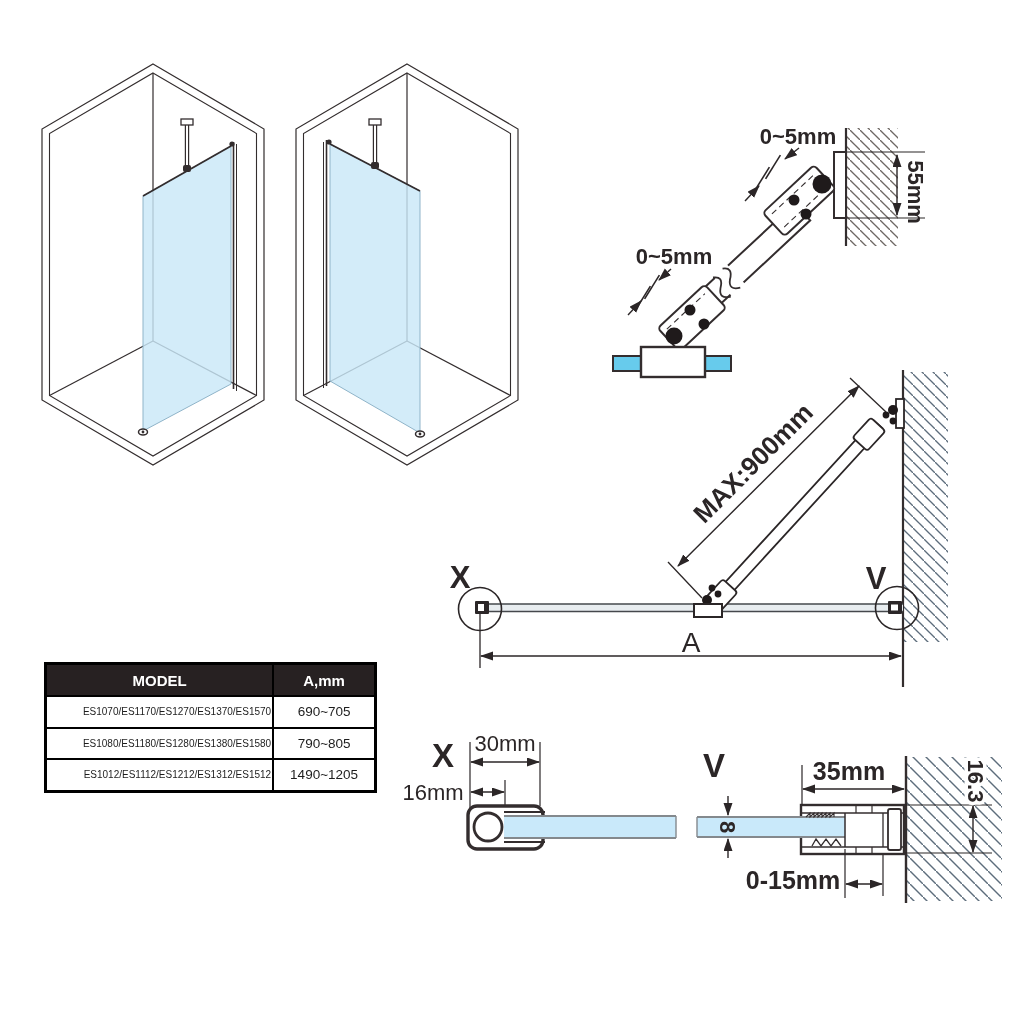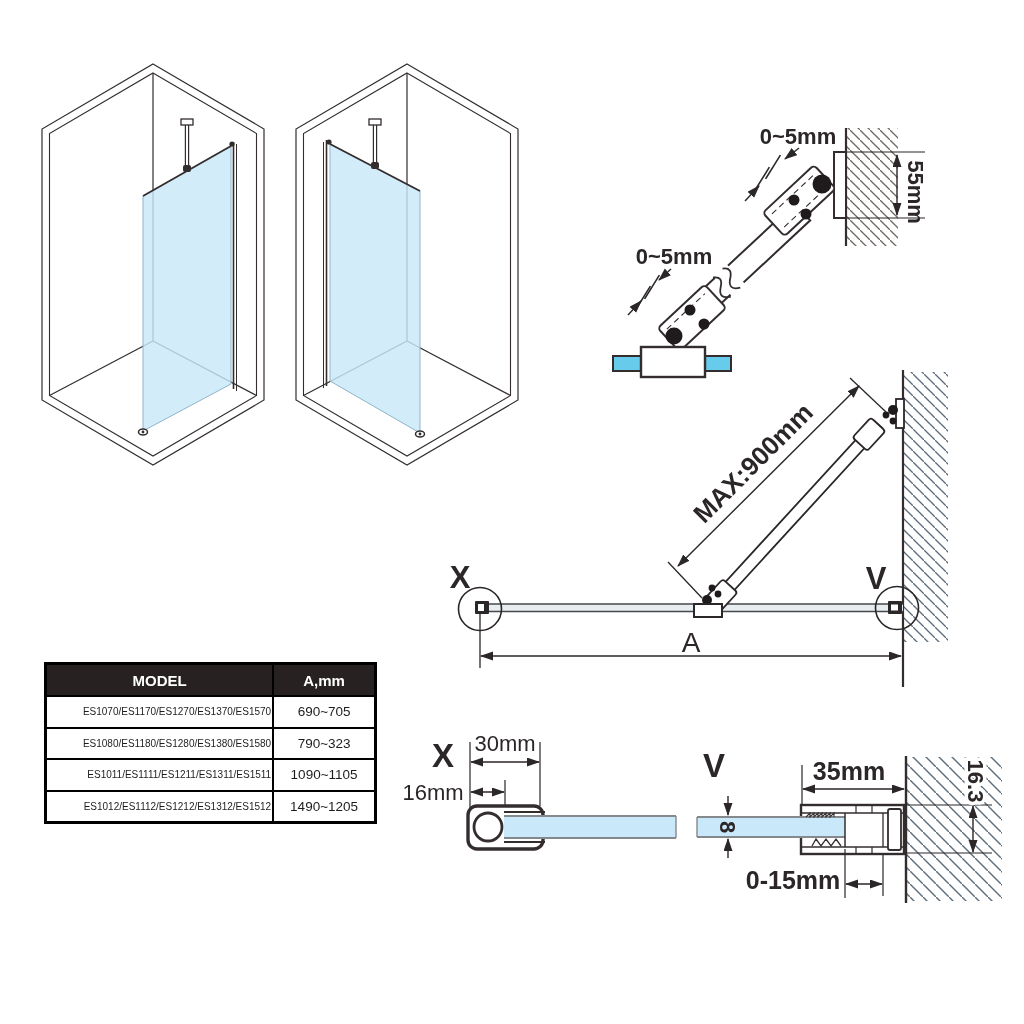--- a/index.html
+++ b/index.html
@@ -277,25 +277,21 @@
       <th>A,mm</th>
     </tr>
   </thead>
   <tbody>
     <tr>
       <td class="model">ES1070/ES1170/ES1270/ES1370/ES1570</td>
       <td class="val">690~705</td>
     </tr>
     <tr>
       <td class="model">ES1080/ES1180/ES1280/ES1380/ES1580</td>
-      <td class="val">790~323</td>
-    </tr>
-    <tr>
-      <td class="model">ES1011/ES1111/ES1211/ES1311/ES1511</td>
-      <td class="val">1090~1105</td>
+      <td class="val">790~805</td>
     </tr>
     <tr>
       <td class="model">ES1012/ES1112/ES1212/ES1312/ES1512</td>
       <td class="val">1490~1205</td>
     </tr>
   </tbody>
 </table>
 
 </div>
 

